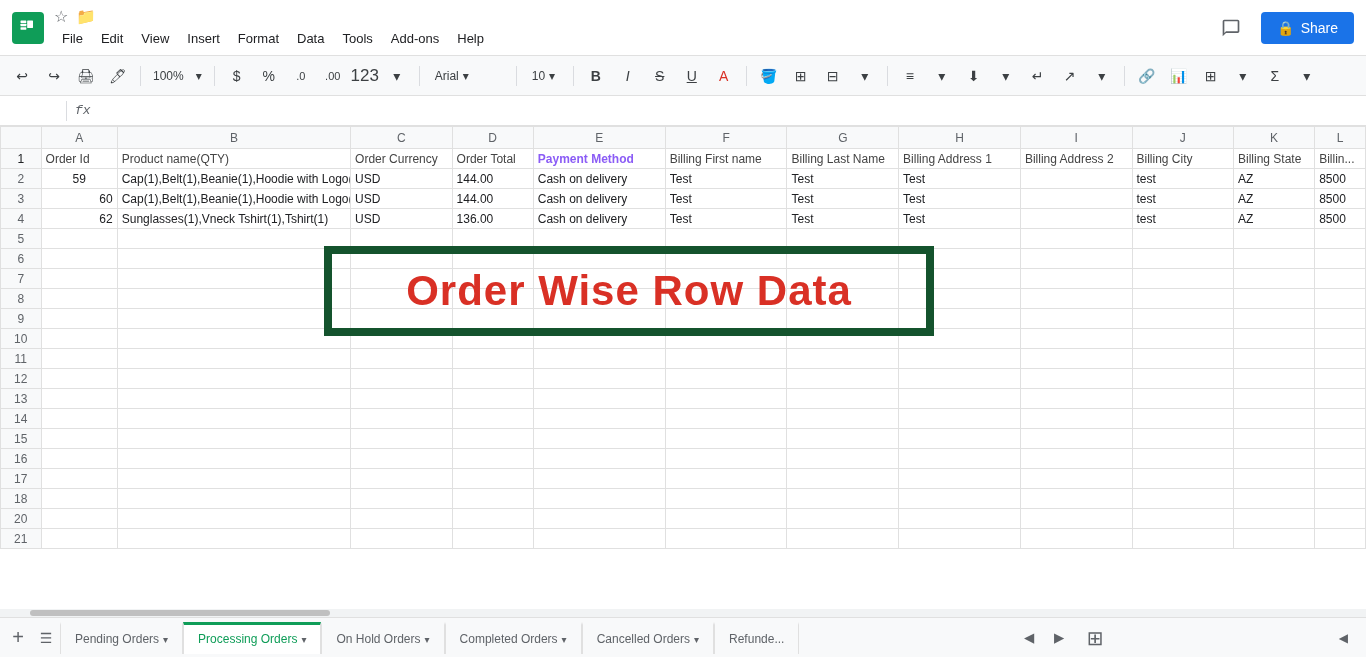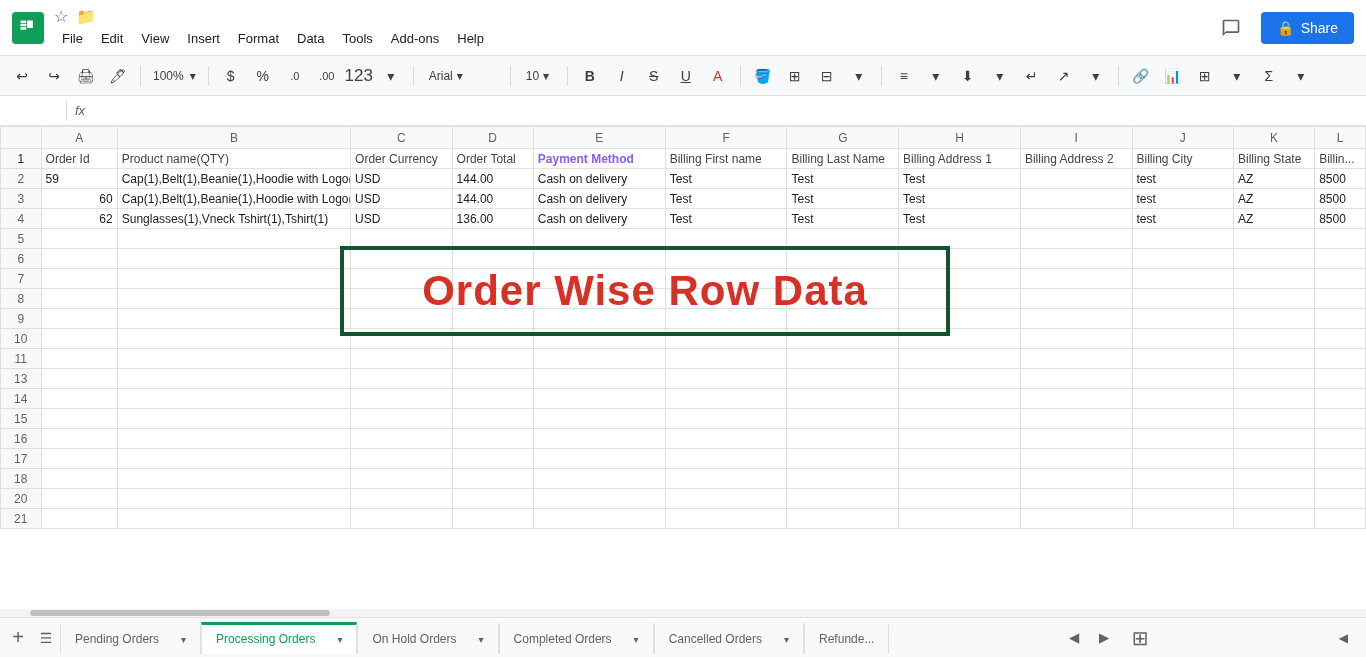--- a/index.html
+++ b/index.html
@@ -64,21 +64,21 @@
       display: flex; align-items: center; justify-content: center;
       width: 28px; height: 28px;
       border: none; background: transparent;
       border-radius: 3px; cursor: pointer;
       color: #3c4043; font-size: 14px;
     }
     .tb-sep { width: 1px; height: 20px; background: #dadce0; margin: 0 4px; }
     .zoom-select {
       font-size: 12px; border: none; background: transparent;
       cursor: pointer; color: #3c4043; padding: 2px 4px;
-      display: flex; align-items: flex-end; gap: 6px;
+      display: flex; align-items: flex-end; gap: 12px;
     }
     .font-select {
       border: 1px solid transparent; border-radius: 3px;
       font-size: 12px; color: #3c4043;
       padding: 2px 6px; background: transparent;
       cursor: pointer; min-width: 80px;
       display: flex; align-items: center; gap: 4px;
     }
     .font-size-select {
       border: 1px solid transparent; border-radius: 3px;
@@ -95,21 +95,21 @@
     .formula-bar {
       display: flex;
       align-items: center;
       height: 30px;
       border-bottom: 1px solid #e0e0e0;
       padding: 0 8px;
       gap: 8px;
     }
     .cell-ref { font-size: 13px; color: #3c4043; min-width: 50px; }
     .formula-sep { width: 1px; height: 20px; background: #dadce0; }
-    .formula-icon { color: #5f6368; font-size: 13px; font-style: italic; }
+    .formula-icon { color: #5f6368; font-size: 13px; font-style: italic; font-family: Liberation Mono, monospace; }
     .formula-input { flex: 1; font-size: 13px; color: #3c4043; border: none; outline: none; }
 
     
     .spreadsheet-container {
       display: flex;
       flex-direction: column;
       height: calc(657px - 56px - 40px - 30px - 40px);
       overflow: hidden;
     }
 
@@ -163,24 +163,24 @@
     .col-e { width: 130px; }
     .col-f { width: 120px; }
     .col-g { width: 110px; }
     .col-h { width: 120px; }
     .col-i { width: 110px; }
     .col-j { width: 100px; }
     .col-k { width: 80px; }
     .order-wise-box {
       position: absolute;
       top: 120px;
-      left: 340px;
+      left: 324px;
       width: 610px;
       height: 90px;
-      border: 4px solid #14532d;
+      border: 8px solid #14532d;
       display: flex;
       align-items: center;
       justify-content: center;
       pointer-events: none;
     }
     .order-wise-text {
       font-size: 42px;
       font-weight: bold;
       color: #d93025;
       letter-spacing: 1px;
@@ -190,21 +190,21 @@
     .sheets-bar {
       display: flex;
       align-items: center;
       height: 40px;
       border-top: 1px solid #e0e0e0;
       background: #f8f9fa;
       padding: 0 4px;
       gap: 0;
     }
     .sheet-tab {
-      display: flex; align-items: center; gap: 22px;
+      display: flex; align-items: center; gap: 4px;
       padding: 0 14px;
       height: 32px;
       border: none;
       background: #f8f9fa;
       font-size: 12px;
       color: #5f6368;
       cursor: pointer;
       border-top: 3px solid transparent;
       border-left: 1px solid #e0e0e0;
       border-right: 1px solid #e0e0e0;
@@ -425,21 +425,21 @@
             <td style="font-weight:500;color:#444;">Billing Last Name</td>
             <td style="font-weight:500;color:#444;">Billing Address 1</td>
             <td style="font-weight:500;color:#444;">Billing Address 2</td>
             <td style="font-weight:500;color:#444;">Billing City</td>
             <td style="font-weight:500;color:#444;">Billing State</td>
             <td style="font-weight:500;color:#444;overflow:hidden;text-overflow:ellipsis;">Billin...</td>
           </tr>
 
           <tr>
             <td class="row-header">2</td>
-            <td style="text-align:left;margin-top:13px;">59</td>
+            <td style="text-align:center;margin-top:13px;">59</td>
             <td>Cap(1),Belt(1),Beanie(1),Hoodie with Logo(1)</td>
             <td>USD</td>
             <td>144.00</td>
             <td>Cash on delivery</td>
             <td>Test</td>
             <td>Test</td>
             <td>Test</td>
             <td></td>
             <td>test</td>
             <td>AZ</td>
@@ -561,20 +561,35 @@
               <td></td>
               <td></td>
               <td></td>
               <td></td>
               <td></td>
               <td></td>
               <td></td>
             </tr>
           <tr>
               <td class="row-header">11</td>
+              <td></td>
+              <td></td>
+              <td></td>
+              <td></td>
+              <td></td>
+              <td></td>
+              <td></td>
+              <td></td>
+              <td></td>
+              <td></td>
+              <td></td>
+              <td></td>
+            </tr>
+          <tr>
+              <td class="row-header">12</td>
               <td></td>
               <td></td>
               <td></td>
               <td></td>
               <td></td>
               <td></td>
               <td></td>
               <td></td>
               <td></td>
               <td></td>

